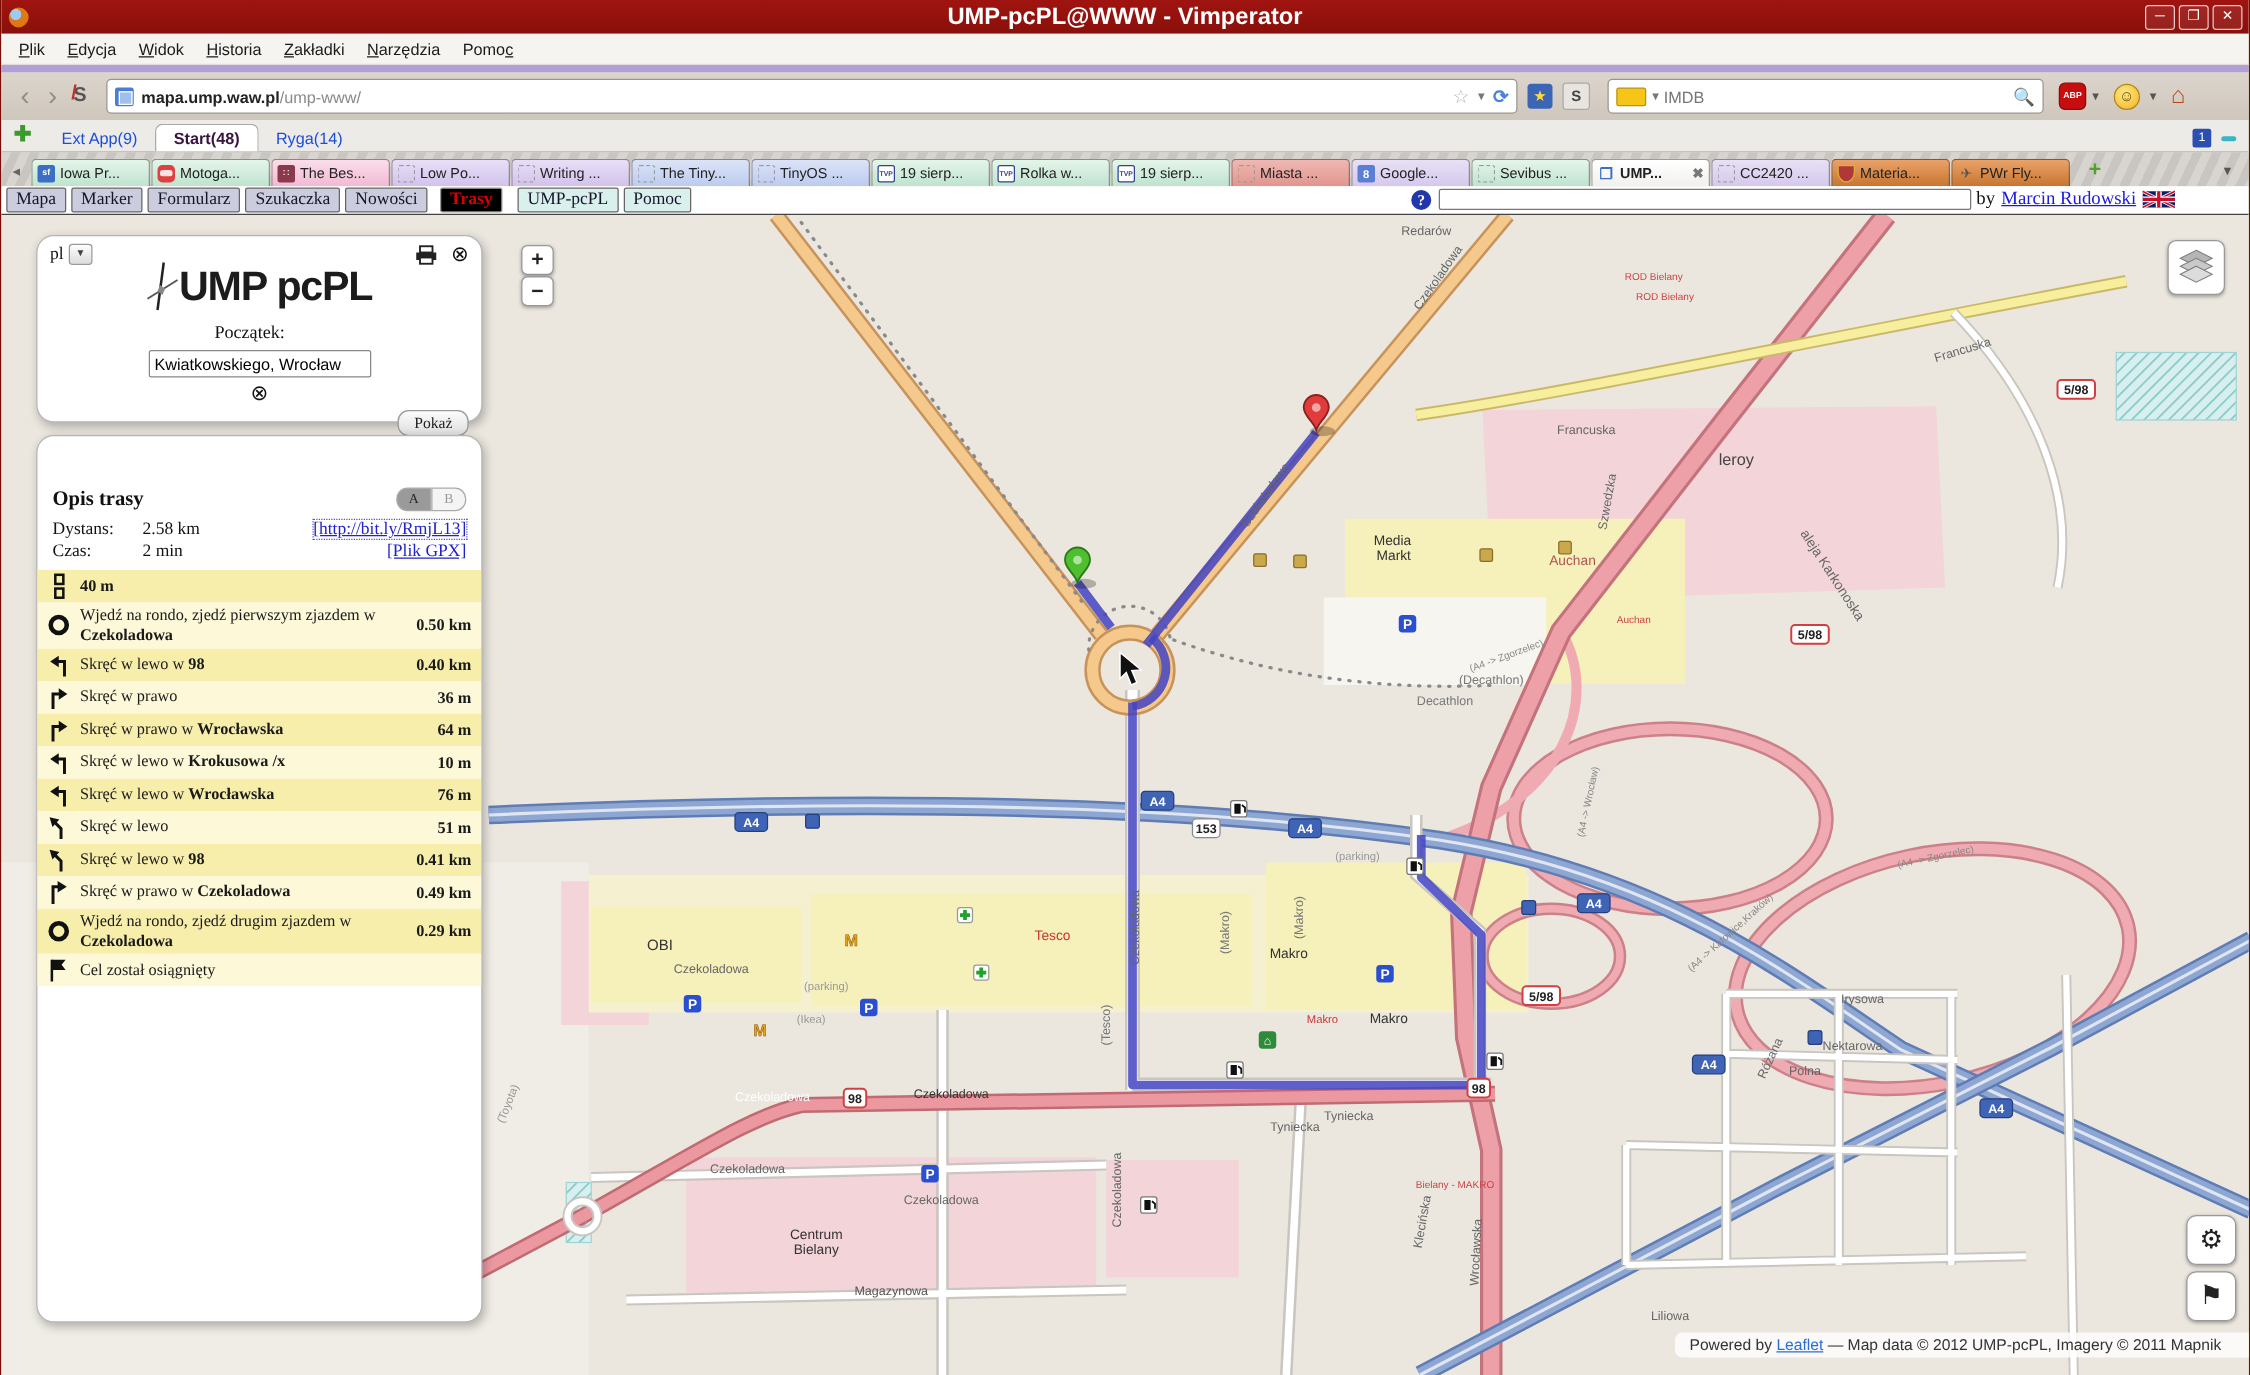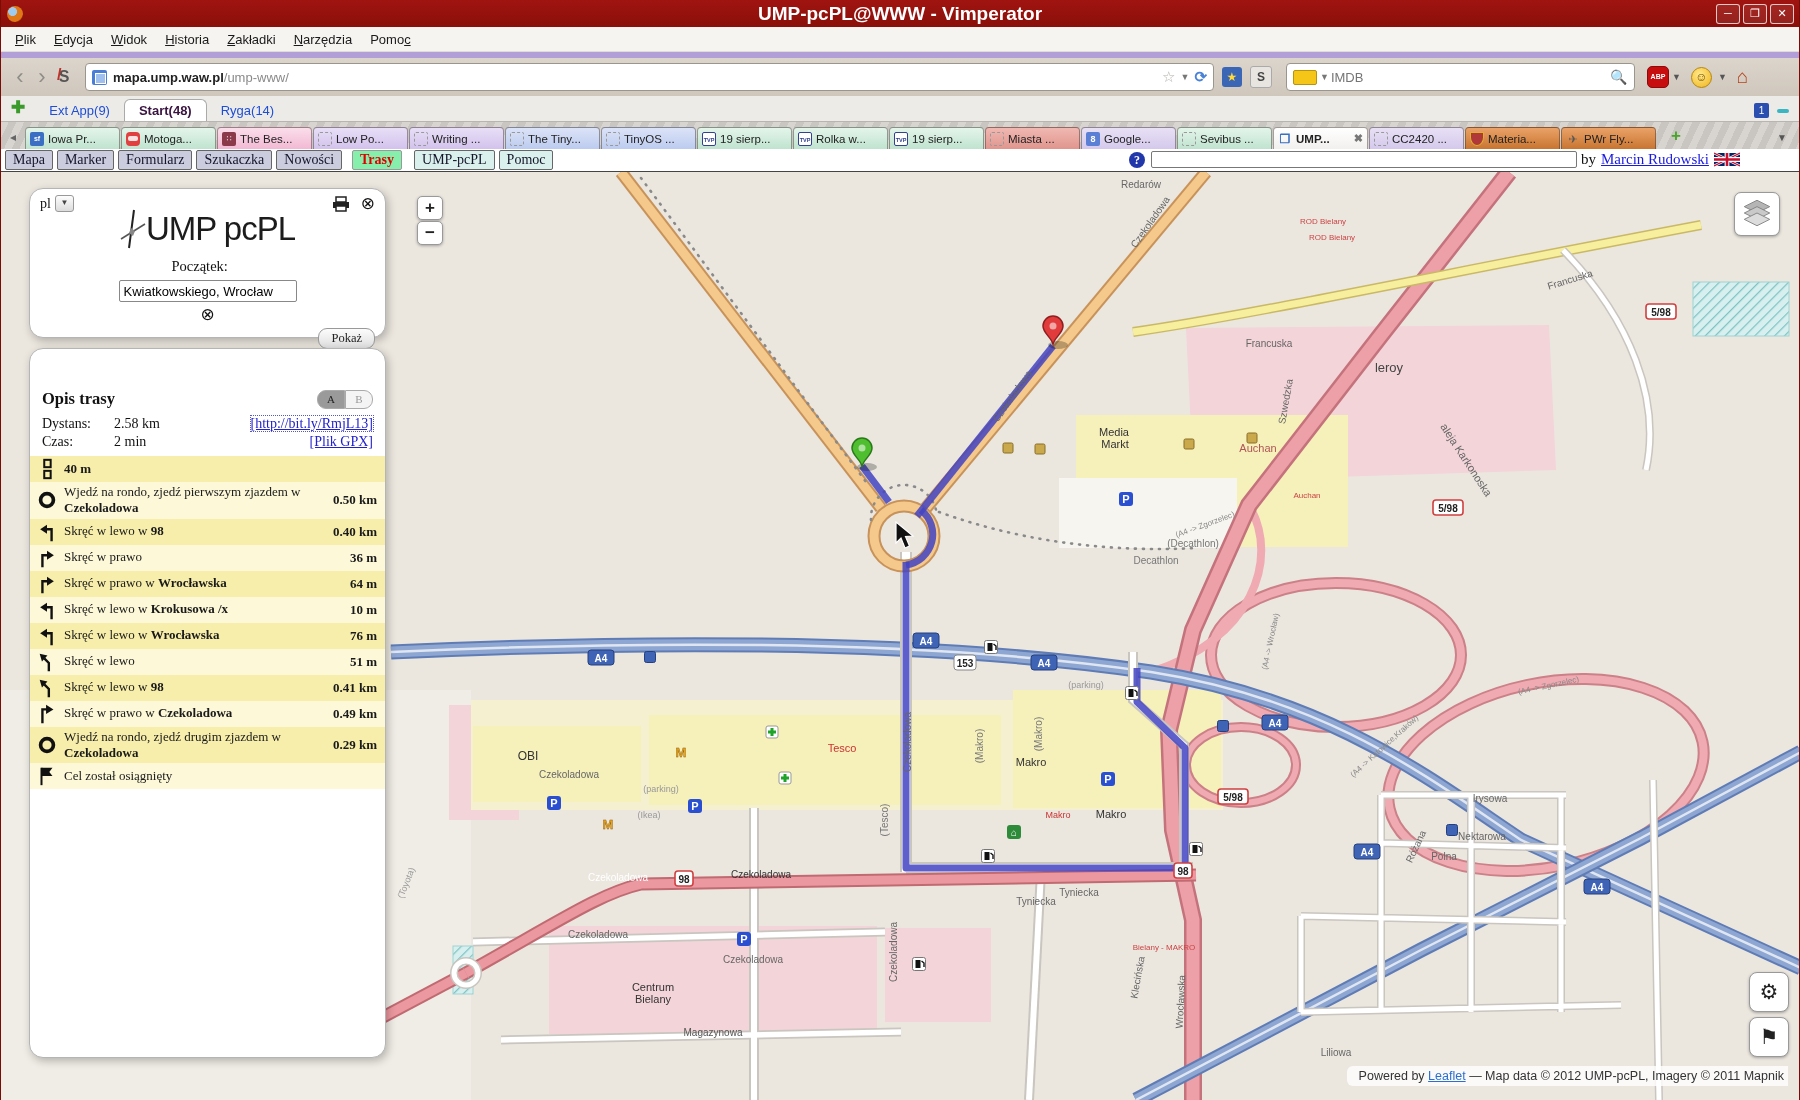--- a/index.html
+++ b/index.html
@@ -79,51 +79,51 @@
   .fav.shield{background:#b03838;border:1px solid #e0b030;border-radius:0 0 50% 50%/0 0 60% 60%;}
   .fav.plane{color:#555;font-size:11px;background:transparent;}
   .tclose{color:#777;font-weight:bold;font-size:11px;margin-left:2px;}
   .tplus{color:#4aa52a;font-weight:bold;font-size:17px;padding:0 8px 3px 14px;}
   .tcaret{color:#555;font-size:10px;padding:0 12px 6px 4px;margin-left:4px;}
   
   .apptoolbar{position:absolute;left:0;top:149px;width:100%;height:23px;background:#fff;border-bottom:1px solid #444;
               box-sizing:border-box;display:flex;align-items:center;font-family:"Liberation Serif",serif;font-size:14px;}
   .apptab{border:1px solid #666;border-radius:2px;padding:0 7px;margin-left:4px;height:18px;line-height:18px;color:#15152a;}
   .apptab.nav{background:#ccccdf;}
-  .apptab.active{background:#86efac;color:#dd0000;font-weight:bold;border-color:#999;margin-left:10px;margin-right:8px;}
+  .apptab.active{background:#000000;color:#dd0000;font-weight:bold;border-color:#999;margin-left:10px;margin-right:8px;}
   .apptab.help{background:#d9f0ec;}
   .qicon{width:16px;height:16px;border-radius:50%;background:#2238aa;color:#fff;text-align:center;line-height:16px;
          font-size:12px;font-weight:bold;position:absolute;left:1128px;top:3px;font-family:"Liberation Serif",serif;}
   .appinput{position:absolute;left:1150px;top:2px;width:418px;height:15px;border:1px solid #777;border-radius:2px;
             font-size:12px;padding:0 3px;font-family:"Liberation Sans",sans-serif;}
   .byline{position:absolute;left:1580px;top:2px;font-size:15px;color:#111;display:flex;align-items:center;gap:5px;}
   .byline a{color:#1a1ae0;}
   
   .map{position:absolute;left:0;top:172px;width:1800px;height:928px;overflow:hidden;}
   .mapbtn{position:absolute;background:#fff;border:1px solid #999;border-radius:5px;text-align:center;color:#222;
           box-shadow:0 1px 3px rgba(0,0,0,.3);}
   .zoombtn{width:24px;height:22px;font-size:17px;font-weight:bold;line-height:21px;}
   .layersbtn{width:44px;height:42px;left:1733px;top:20px;border-radius:7px;}
   .gearbtn{width:38px;height:38px;font-size:21px;line-height:38px;border-radius:8px;}
-  .attrib{position:absolute;right:13px;bottom:14px;background:rgba(255,255,255,.8);padding:3px 4px 3px 12px;
+  .attrib{position:absolute;right:0;bottom:14px;background:rgba(255,255,255,.8);padding:3px 24px 3px 12px;
           border-radius:6px 0 0 6px;font-size:12.5px;color:#333;}
   .attrib a{color:#2a6fd4;}
   
   .panelbox{position:absolute;background:#fff;border:1px solid #b5b5b5;border-radius:14px;
             box-shadow:2px 3px 8px rgba(0,0,0,.25);font-family:"Liberation Serif",serif;box-sizing:border-box;}
   #panel1{left:28px;top:188px;width:357px;height:150px;padding:6px 10px;}
   #panel2{left:28px;top:348px;width:357px;height:710px;padding:8px 0 6px 0;}
   .p1row{display:flex;align-items:center;}
   .langsel{font-size:14px;color:#111;}
   .minibtn{width:17px;height:15px;border:1px solid #999;border-radius:3px;background:linear-gradient(#fdfdfd,#dcdcdc);
            font-size:8px;line-height:14px;text-align:center;color:#444;margin-left:4px;}
   .p1row .spacer{flex:1;}
   .circx{font-size:17px;color:#111;line-height:16px;}
   .logo{display:flex;justify-content:center;align-items:center;margin-top:-6px;height:46px;}
-  .logo .txt{font-family:"Liberation Sans",sans-serif;font-weight:normal;font-size:33px;color:#1c1c1c;letter-spacing:-1px;}
+  .logo .txt{font-family:"Liberation Sans",sans-serif;font-weight:bold;font-size:33px;color:#1c1c1c;letter-spacing:-1px;}
   .formrow{display:flex;align-items:center;margin-top:6px;gap:5px;flex-direction:column;}
   .formrow label{width:72px;font-size:14.5px;color:#111;}
   .formrow input{width:168px;height:18px;border:1px solid #888;border-radius:2px;font-size:13px;padding:1px 4px;
                  font-family:"Liberation Sans",sans-serif;}
   .pbtn{border:1px solid #999;border-radius:9px;background:linear-gradient(#fcfcfc,#dedede);
         font-family:"Liberation Serif",serif;font-size:12.5px;color:#222;padding:2px 12px;}
   .btnrow{display:flex;justify-content:space-between;margin-top:12px;}
   .p2head{display:flex;align-items:center;padding:0 12px;margin-top:32px;}
   .p2head .h{font-size:16.5px;font-weight:bold;color:#111;}
   .abwrap{margin-left:auto;display:flex;}

